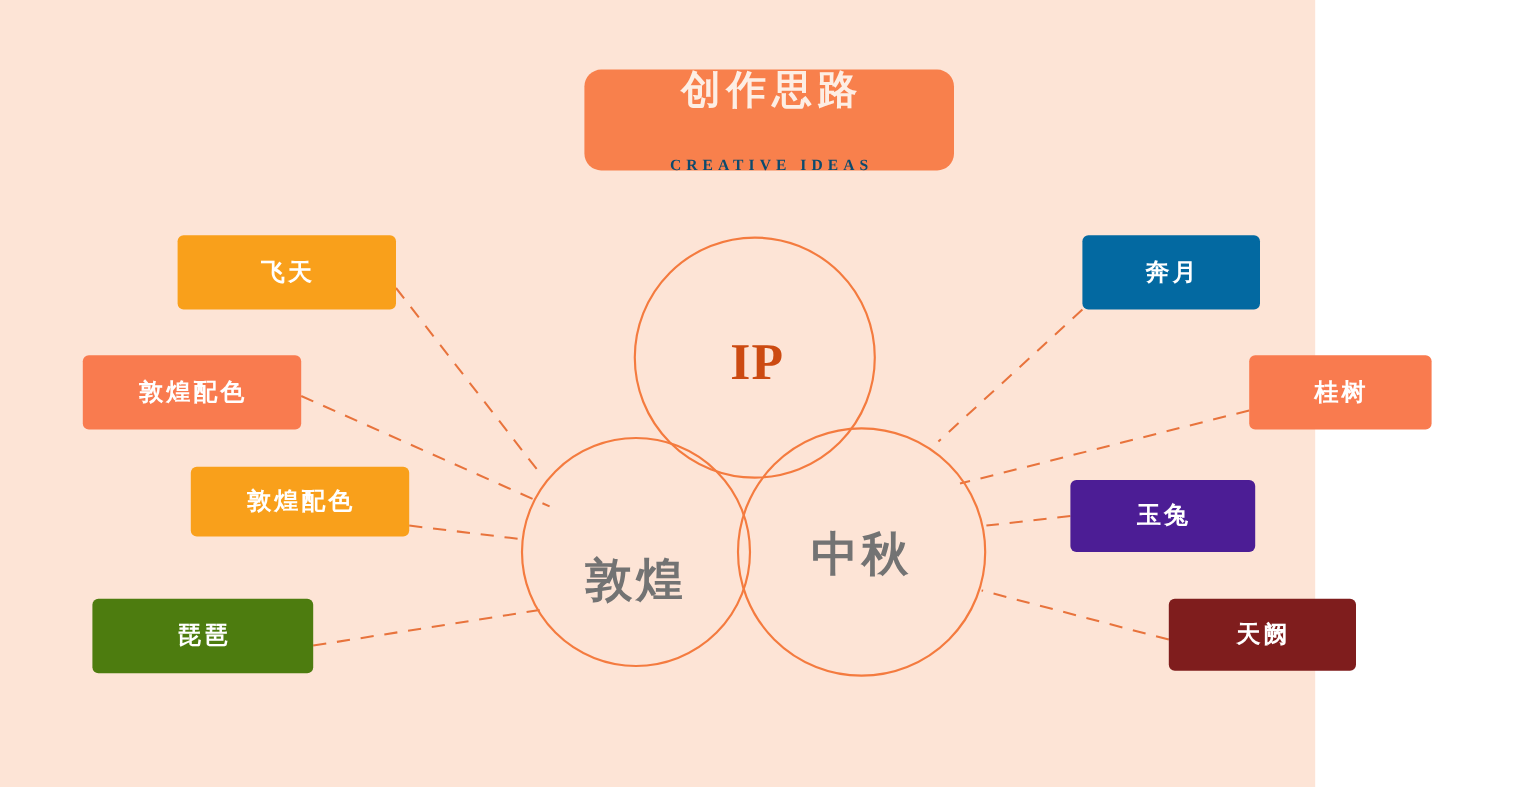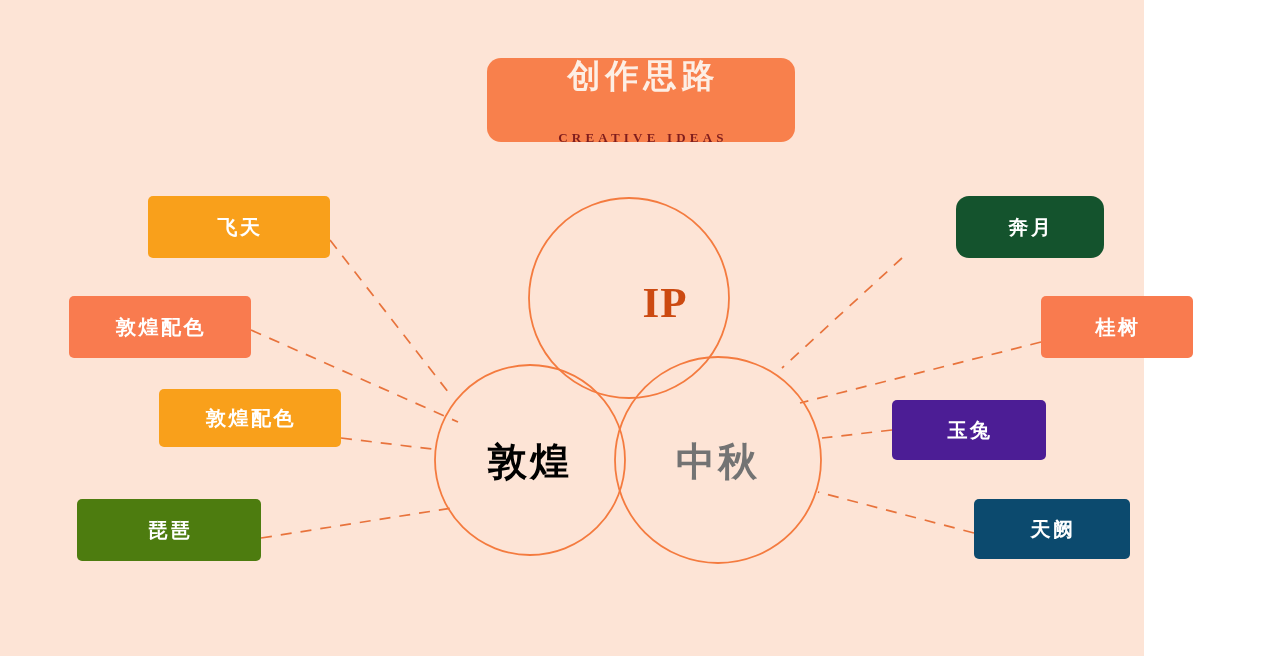--- a/index.html
+++ b/index.html
@@ -10,21 +10,20 @@
     width: 1280px;
     height: 656px;
     overflow: hidden;
     font-family: "Liberation Sans", "DejaVu Sans", sans-serif;
   }
   #stage {
     position: relative;
     width: 1096px;
     height: 656px;
     background: #fde4d6;
-    padding-left: 48px;
   }
 
   
   .header-badge {
     position: absolute;
     left: 487px;
     top: 58px;
     width: 308px;
     height: 84px;
     background: #f8804c;
@@ -70,21 +69,20 @@
     transform: translate(-50%, -50%);
     white-space: nowrap;
     font-weight: 700;
     pointer-events: none;
   }
   .circle-label.ip {
     font-family: "Liberation Serif", "DejaVu Serif", serif;
     font-size: 43px;
     color: #cc4a11;
     letter-spacing: 1px;
-    margin-left: 34px;
   }
   .circle-label.cn {
     font-family: "Liberation Sans", "DejaVu Sans", sans-serif;
     font-size: 39px;
     letter-spacing: 3px;
   }
 
   
   .tag {
     position: absolute;
@@ -102,21 +100,21 @@
     line-height: 1;
   }
 </style>
 </head>
 <body>
 
 <div id="stage" style="background: rgb(253, 228, 214);">
 
   <div class="header-badge" style="background: rgb(248, 128, 76);">
     <div class="header-title" style="color: rgb(253, 238, 228);">创作思路</div>
-    <div class="header-sub" style="color: #7f1d1d; margin-top: 36px;">CREATIVE IDEAS</div>
+    <div class="header-sub" style="color: #0c4a6e; margin-top: 36px;">CREATIVE IDEAS</div>
   </div>
 
   <svg id="venn" viewBox="0 0 1280 656" xmlns="http://www.w3.org/2000/svg">
     <g id="connector-group">
         <line x1="330" y1="240" x2="452" y2="397" stroke="#E8733C" stroke-width="1.7" stroke-dasharray="11 9"></line>
         <line x1="251" y1="330" x2="458" y2="422" stroke="#E8733C" stroke-width="1.7" stroke-dasharray="11 9"></line>
         <line x1="341" y1="438" x2="440" y2="450" stroke="#E8733C" stroke-width="1.7" stroke-dasharray="11 9"></line>
         <line x1="261" y1="538" x2="452" y2="508" stroke="#E8733C" stroke-width="1.7" stroke-dasharray="11 9"></line>
         <line x1="902" y1="258" x2="782" y2="368" stroke="#E8733C" stroke-width="1.7" stroke-dasharray="11 9"></line>
         <line x1="1041" y1="342" x2="800" y2="403" stroke="#E8733C" stroke-width="1.7" stroke-dasharray="11 9"></line>
@@ -125,28 +123,28 @@
       </g>
     <g id="circle-group">
         <circle cx="629" cy="298" r="100" fill="none" stroke="#F47B3F" stroke-width="1.8"></circle>
         <circle cx="530" cy="460" r="95" fill="none" stroke="#F47B3F" stroke-width="1.8"></circle>
         <circle cx="718" cy="460" r="103" fill="none" stroke="#F47B3F" stroke-width="1.8"></circle>
       </g>
   </svg>
 
   <div id="circle-label-layer">
       <div class="circle-label ip" style="left: 631px; top: 302px; color: rgb(204, 74, 17);">IP</div>
-      <div class="circle-label cn" style="left: 530px; top: 462px; color: #000000;">敦煌</div>
+      <div class="circle-label cn" style="left: 530px; top: 484px; color: #737373;">敦煌</div>
       <div class="circle-label cn" style="left: 718px; top: 462px; color: #737373;">中秋</div>
     </div>
 
   <div id="tag-layer">
       <div class="tag" style="left: 148px; top: 196px; width: 182px; height: 62px; background: rgb(249, 160, 27);">飞天</div>
       <div class="tag" style="left: 69px; top: 296px; width: 182px; height: 62px; background: rgb(249, 123, 79);">敦煌配色</div>
       <div class="tag" style="left: 159px; top: 389px; width: 182px; height: 58px; background: rgb(249, 160, 27);">敦煌配色</div>
       <div class="tag" style="left: 77px; top: 499px; width: 184px; height: 62px; background: #4d7c0f;">琵琶</div>
-      <div class="tag" style="left: 956px; top: 196px; width: 148px; height: 62px; background: #14532d; border-radius: 13px;">奔月</div>
+      <div class="tag" style="left: 902px; top: 196px; width: 148px; height: 62px; background: #0369a1;">奔月</div>
       <div class="tag" style="left: 1041px; top: 296px; width: 152px; height: 62px; background: rgb(249, 123, 79); font-family: Liberation Serif, serif;">桂树</div>
       <div class="tag" style="left: 892px; top: 400px; width: 154px; height: 60px; background: #4c1d95;">玉兔</div>
-      <div class="tag" style="left: 974px; top: 499px; width: 156px; height: 60px; background: #0c4a6e;">天阙</div>
+      <div class="tag" style="left: 974px; top: 499px; width: 156px; height: 60px; background: #7f1d1d;">天阙</div>
     </div>
 
 </div>
 
 </body></html>

